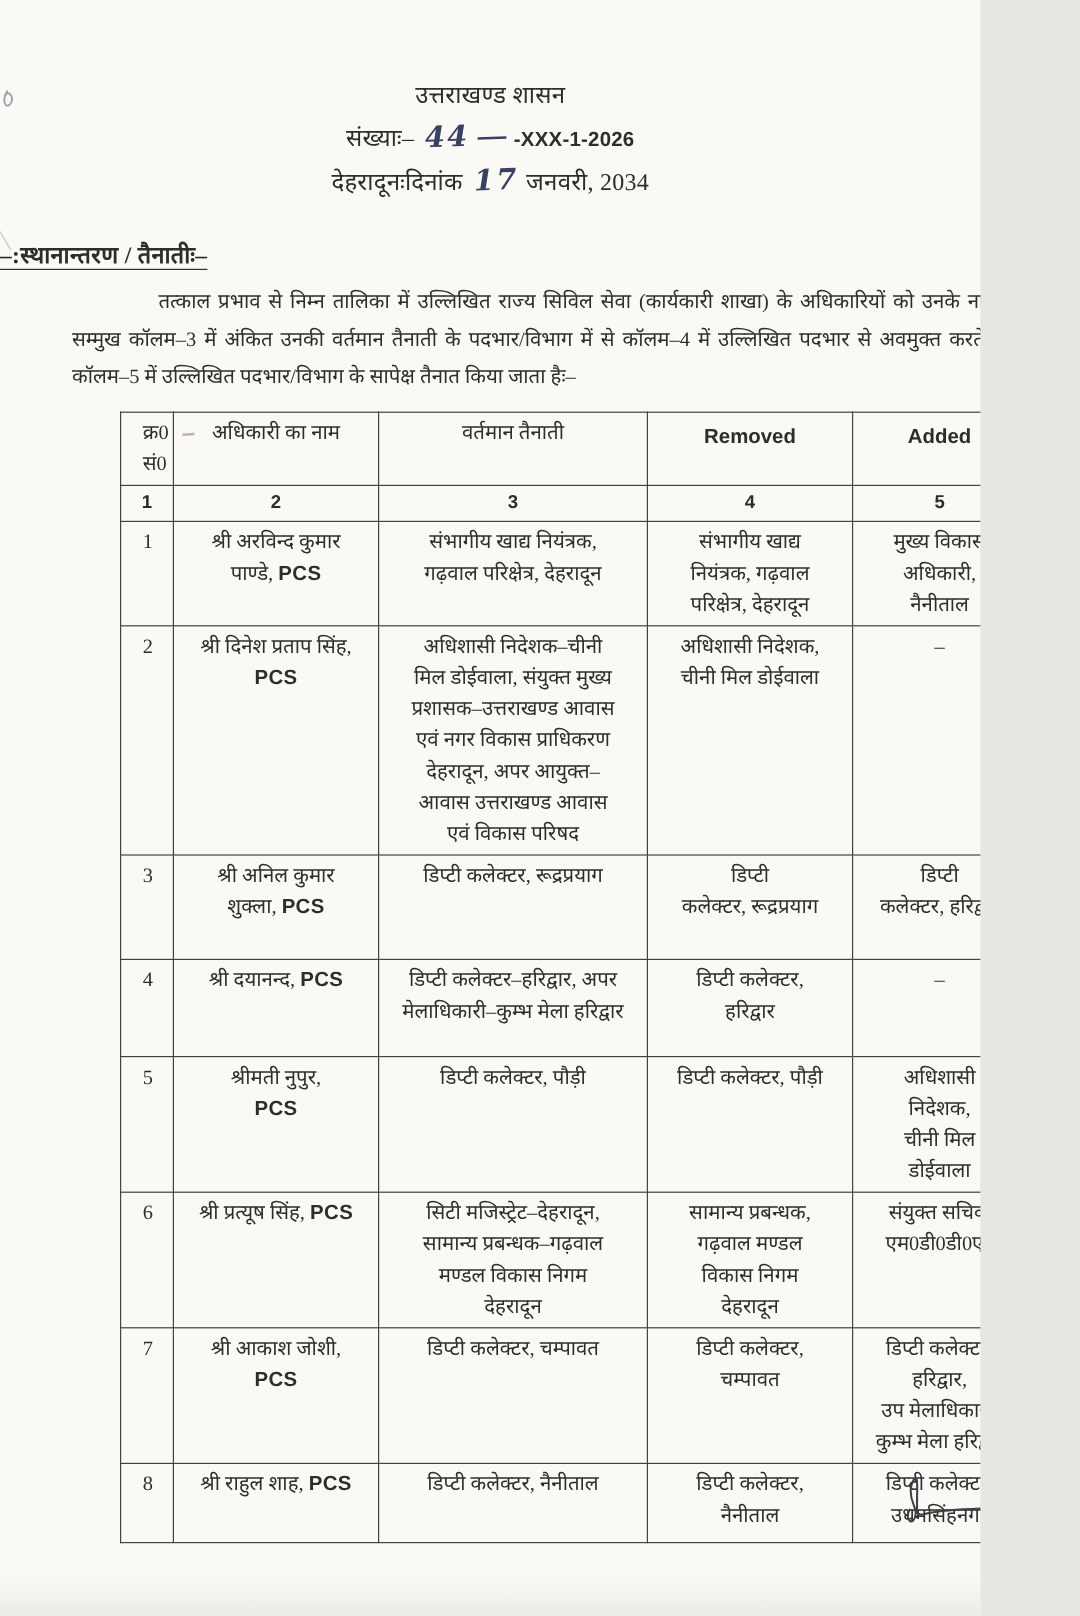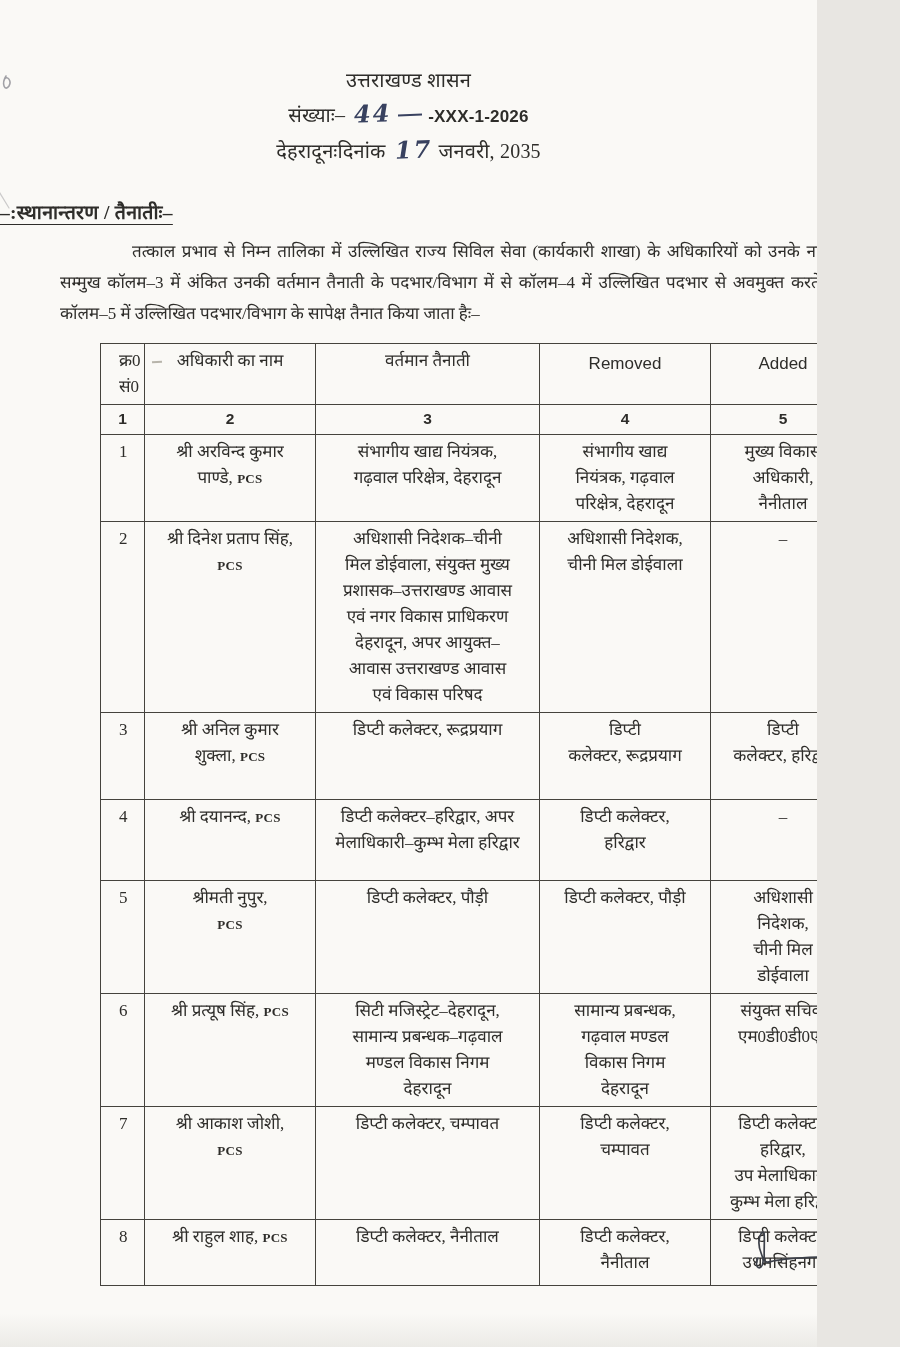--- a/index.html
+++ b/index.html
@@ -57,24 +57,24 @@
     vertical-align:top;
     padding:4px 18px;
     text-align:center;
     font-size:17px;line-height:26px;
     white-space:pre-line;
     overflow:hidden;
   }
   td.cell-left{text-align:left;padding-left:6px;}
   td.cell-justify{text-align:justify;white-space:normal;}
   .latin-hdr{
-    font-family:"Liberation Sans",sans-serif;font-weight:400;
+    font-family:"Liberation Sans",sans-serif;font-weight:700;
     font-size:15.5px;padding-top:7px !important;
   }
-  .pcs{font-family:Liberation Serif, serif;font-weight:700;font-size:13px;letter-spacing:0.3px;text-align:right;}
+  .pcs{font-family:Liberation Sans, sans-serif;font-weight:700;font-size:17px;letter-spacing:0.3px;text-align:right;}
   tr.rh-hdr{height:57px;}
   tr.numrow{height:30px;}
   tr.numrow td{
     font-family:"Liberation Sans",sans-serif;font-weight:600;
     font-size:15.5px;line-height:22px;padding:3px 4px;
   }
   tr.rh-1{height:87px;}
   tr.rh-2{height:183px;}
   tr.rh-3{height:87px;}
   tr.rh-4{height:81px;}
@@ -104,21 +104,21 @@
     <div>उत्तराखण्ड शासन</div>
     <div>
       <span>संख्याः–</span>
       <span class="hw">44</span>
       <span class="hw-dash"></span>
       <span class="latin-b">-XXX-1-2026</span>
     </div>
     <div>
       <span>देहरादूनःदिनांक</span>
       <span class="hw">17</span>
-      <span>जनवरी, 2035</span>
+      <span>जनवरी, 2034</span>
     </div>
   </div>
 
   <div class="doc-title">–:स्थानान्तरण / तैनातीः–</div>
 
   <p class="intro">तत्काल प्रभाव से निम्न तालिका में उल्लिखित राज्य सिविल सेवा (कार्यकारी शाखा) के अधिकारियों को उनके नाम के सम्मुख कॉलम–3 में अंकित उनकी वर्तमान तैनाती के पदभार/विभाग में से कॉलम–4 में उल्लिखित पदभार से अवमुक्त करते हुए, कॉलम–5 में उल्लिखित पदभार/विभाग के सापेक्ष तैनात किया जाता हैः–</p>
 
   <div class="hdr-pen-mark"></div>
 
   <table class="transfer">

